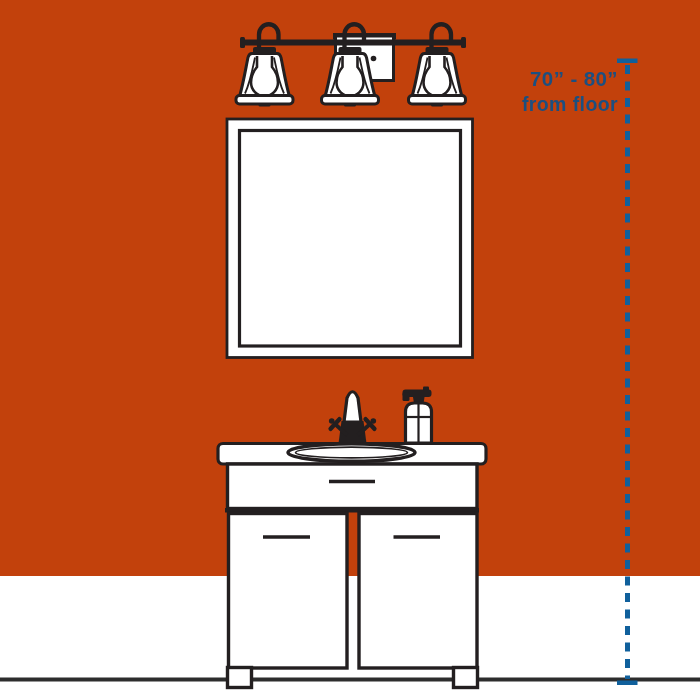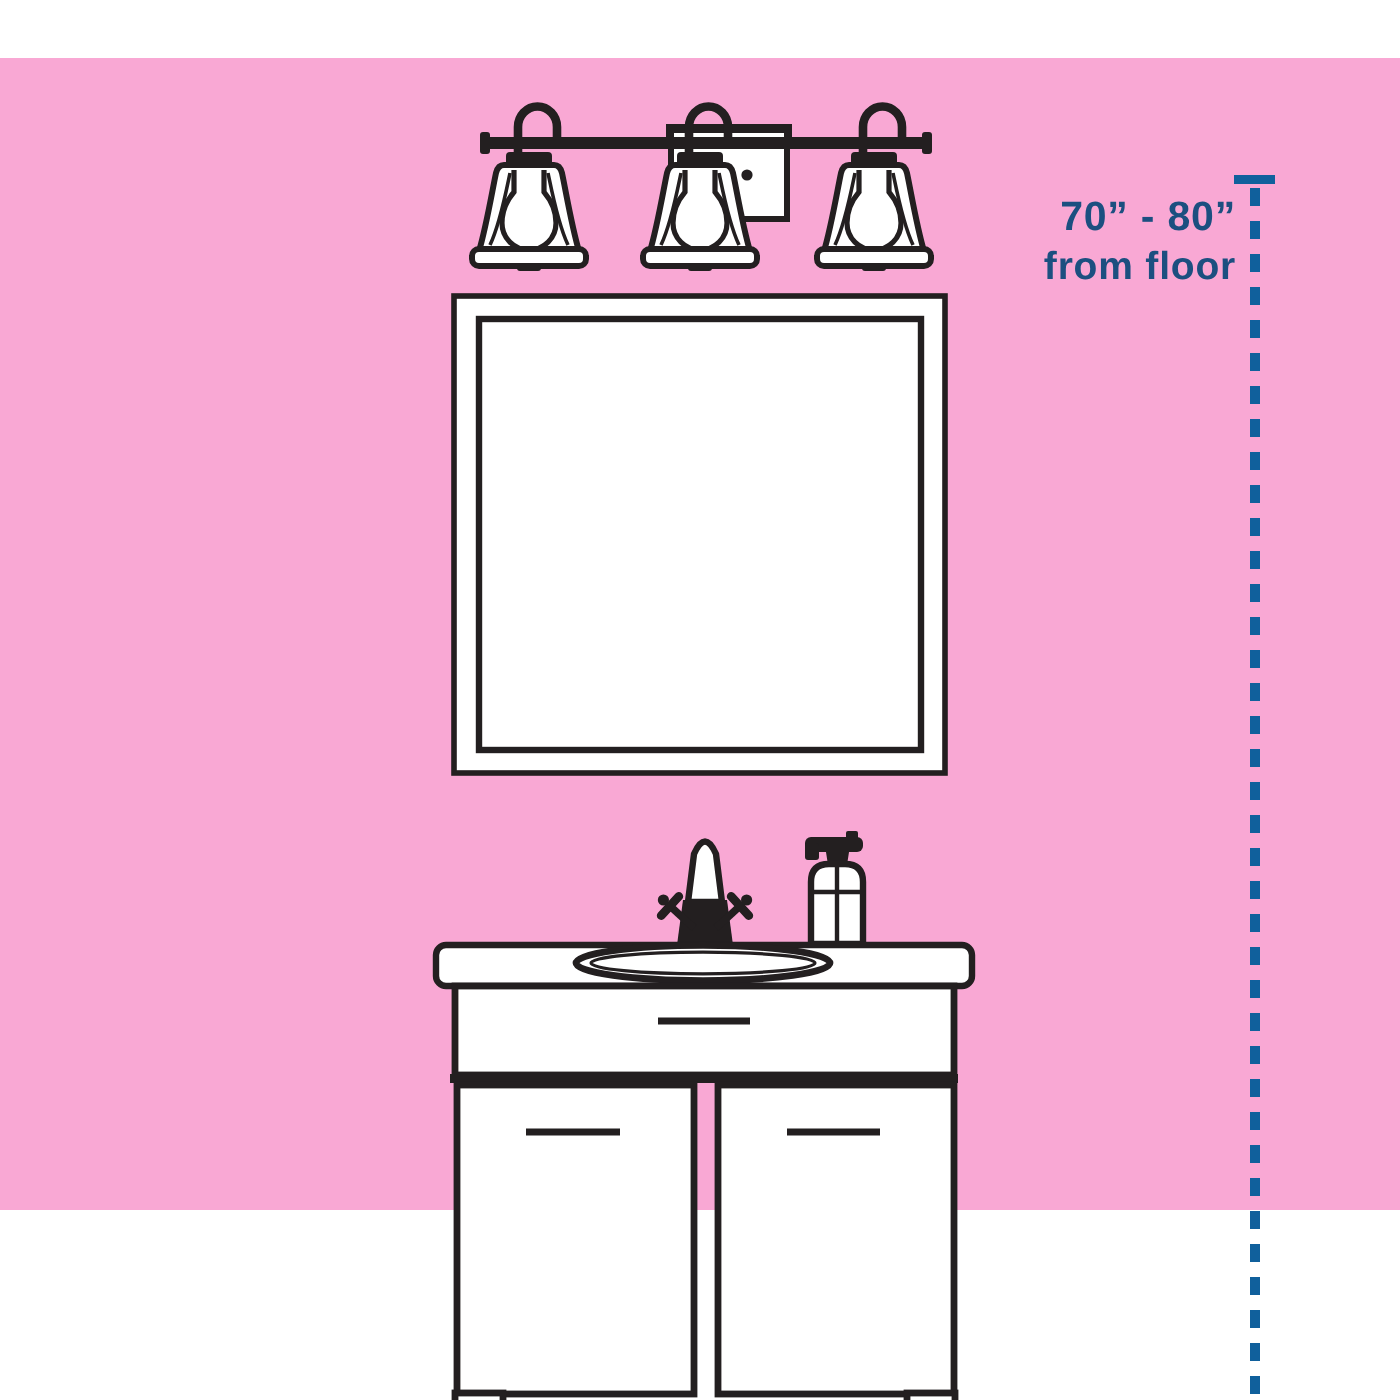--- a/index.html
+++ b/index.html
@@ -1,17 +1,17 @@
 <!DOCTYPE html>
 <html><head>
 <meta charset="utf-8">
 <style>
   html,body{margin:0;padding:0;background:#ffffff;}
   body{width:700px;height:700px;overflow:hidden;font-family:"Liberation Sans",sans-serif;}
-  .stage{position:relative;width:700px;height:576px;background:#f9a8d4;margin-top:29px;}
+  .stage{position:relative;width:700px;height:576px;background:#c2410c;}
   svg{display:block;}
   .ink{stroke:#231f20;fill:none;}
   .ink-fill{fill:#231f20;stroke:none;}
   .wht{fill:#ffffff;}
   .dim-text{font-family:"Liberation Sans","DejaVu Sans",sans-serif;font-weight:700;letter-spacing:0.4px;}
 </style>
 </head>
 <body>
 
 <div class="stage">

